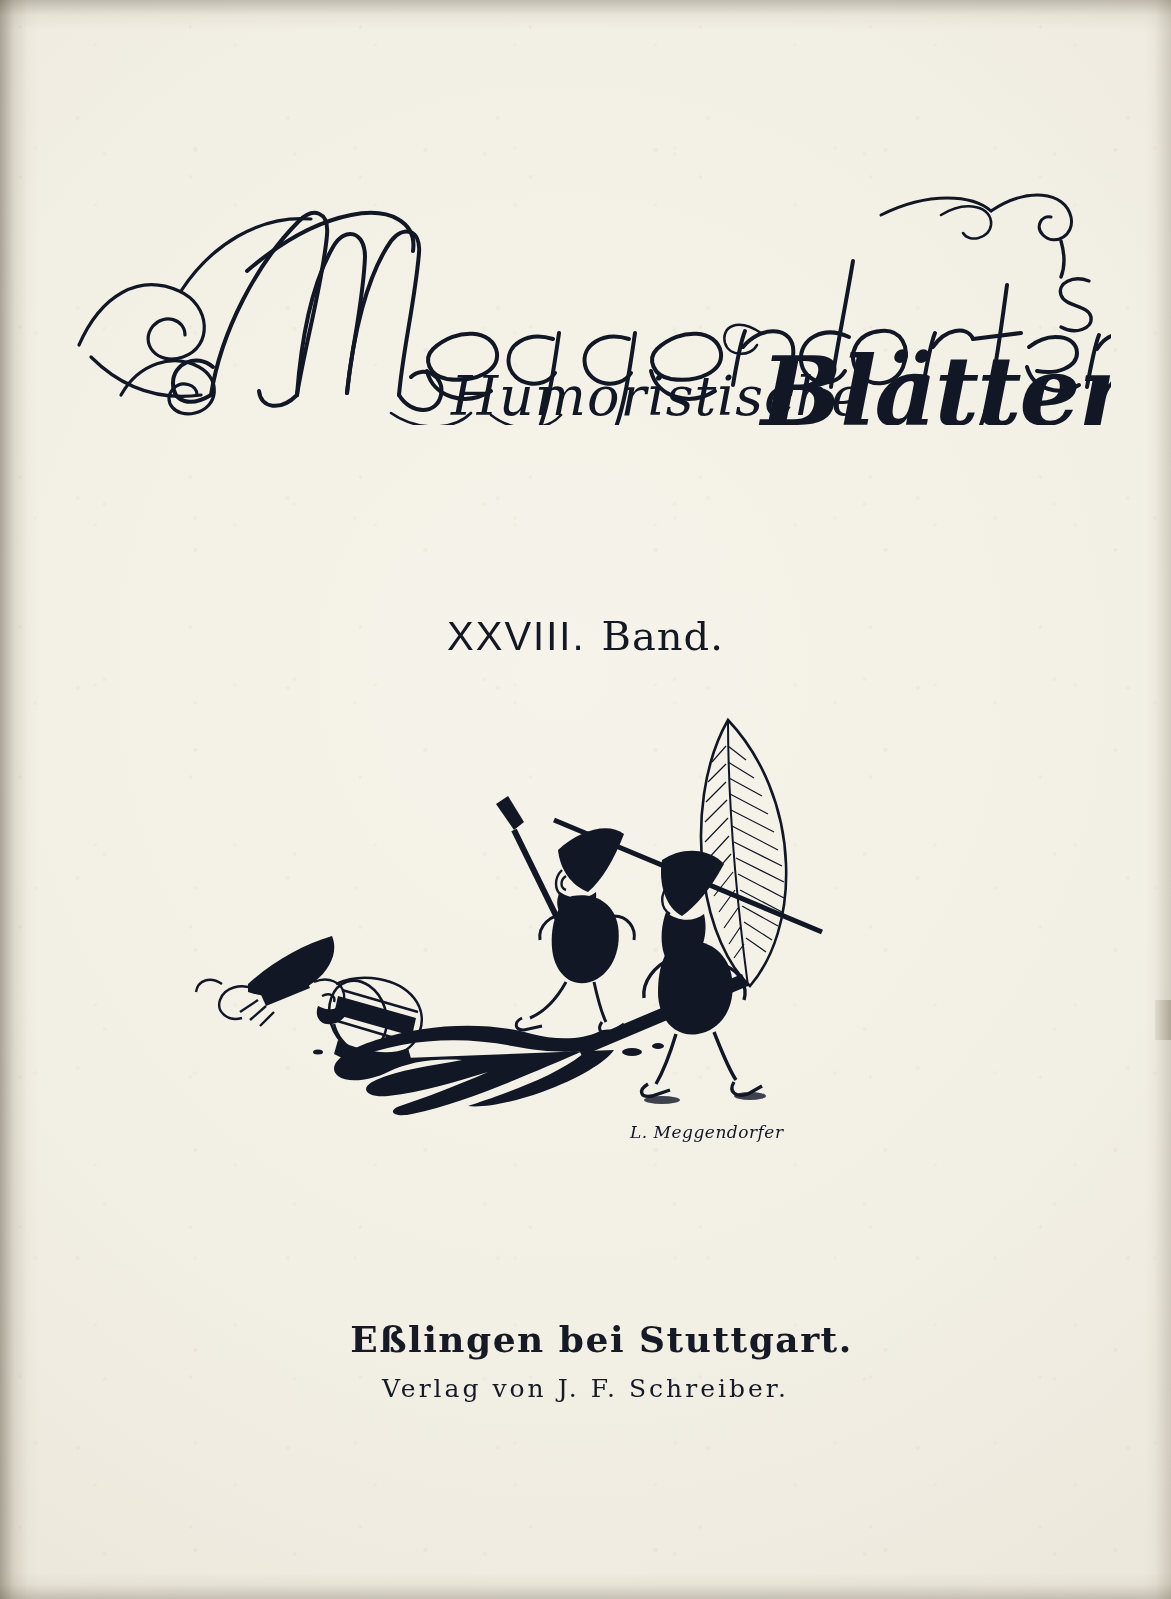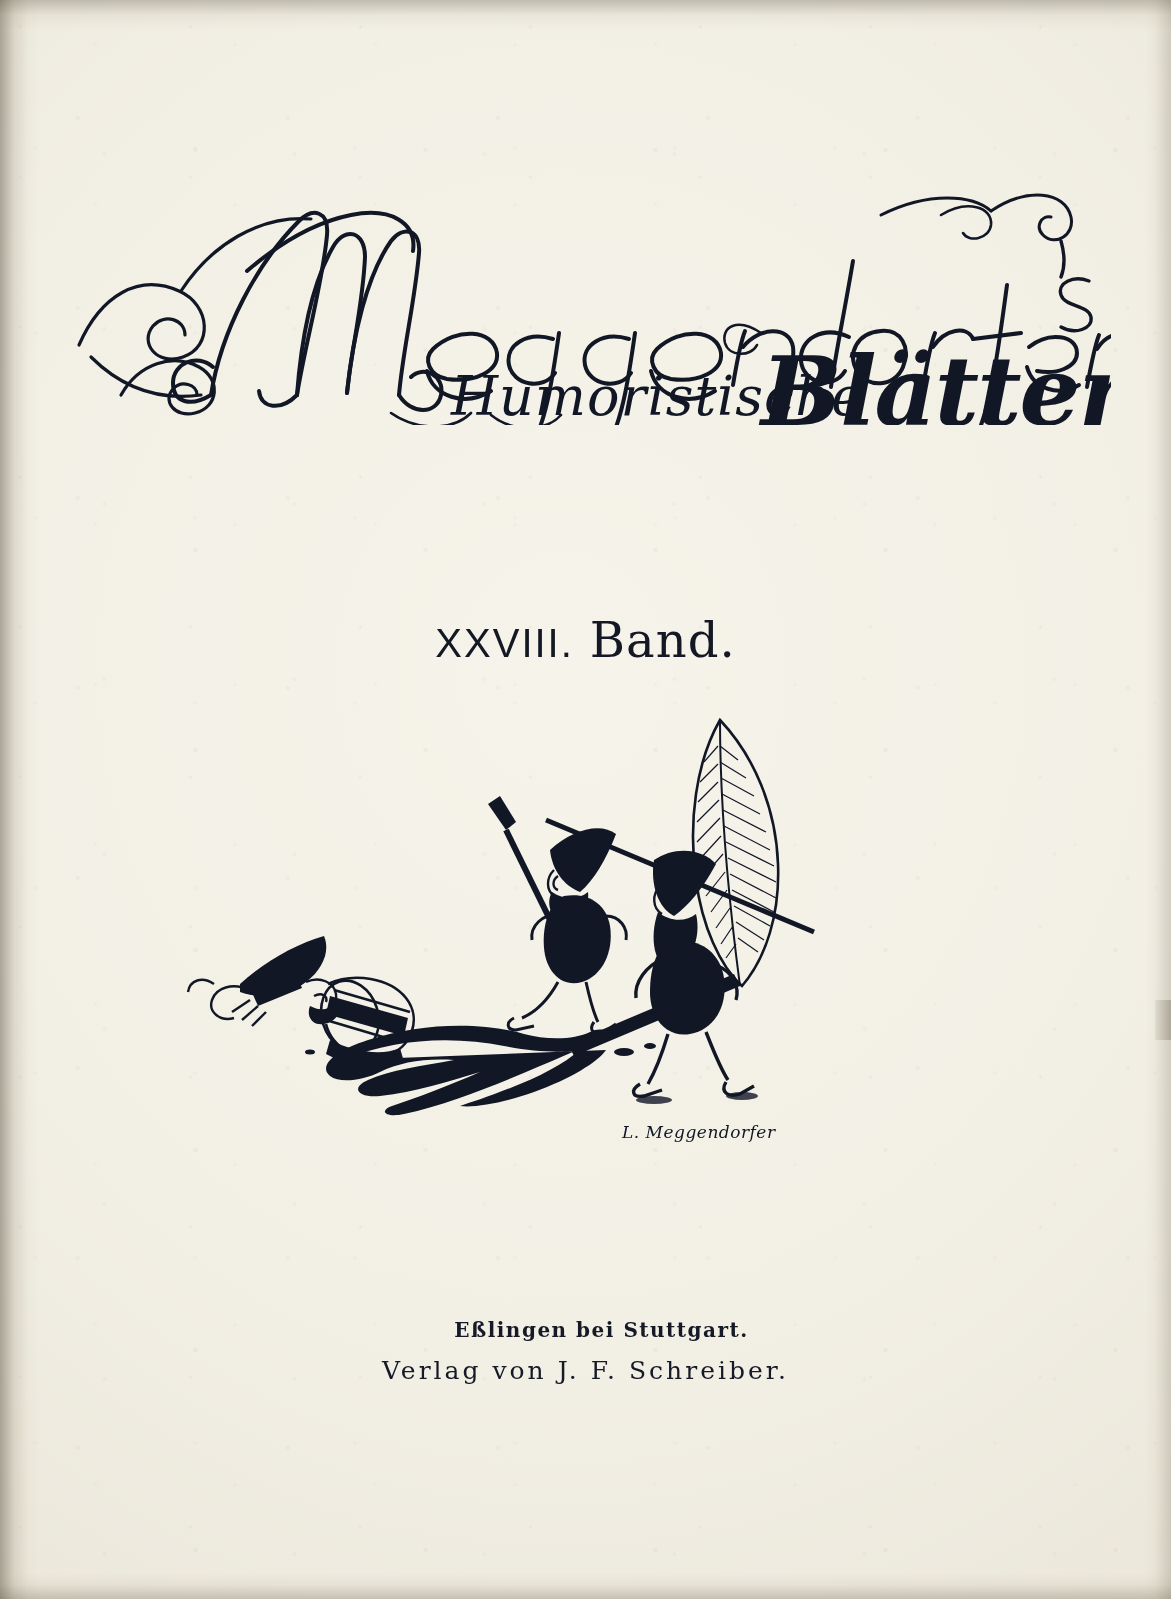--- a/index.html
+++ b/index.html
@@ -109,46 +109,46 @@
     letter-spacing: 1px;
   }
   .band-line .roman {
     font-family: "Liberation Sans", sans-serif;
     font-weight: normal;
     font-size: 40px;
     letter-spacing: 2px;
   }
   .band-line .band-word {
     font-family: "DejaVu Serif", serif;
-    font-size: 48px;
+    font-size: 40px;
     margin-left: 16px;
   }
 
   
   .vignette {
     position: absolute;
     top: 700px;
-    left: 154px;
+    left: 162px;
     width: 800px;
     height: 480px;
   }
   .vignette svg { display: block; }
 
   
   .imprint {
     position: absolute;
     top: 1318px;
     width: 100%;
     text-align: center;
     color: #151a26;
   }
   .imprint .place {
     font-family: "DejaVu Serif", serif;
     font-weight: bold;
-    font-size: 20px;
+    font-size: 36px;
     letter-spacing: 1.5px;
     margin-bottom: 14px;
     margin-left: 32px;
   }
   .imprint .publisher {
     font-family: "DejaVu Serif", serif;
     font-size: 25px;
     letter-spacing: 3px;
     margin-bottom: 14px;
   }

